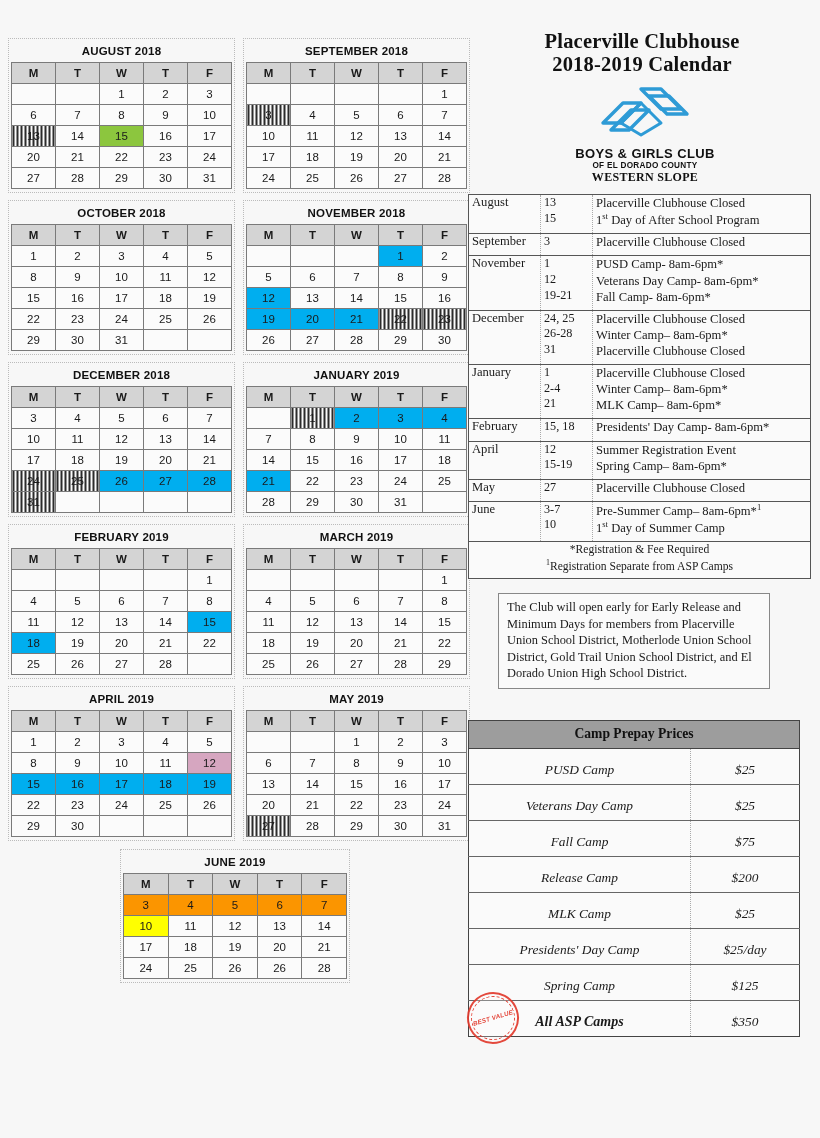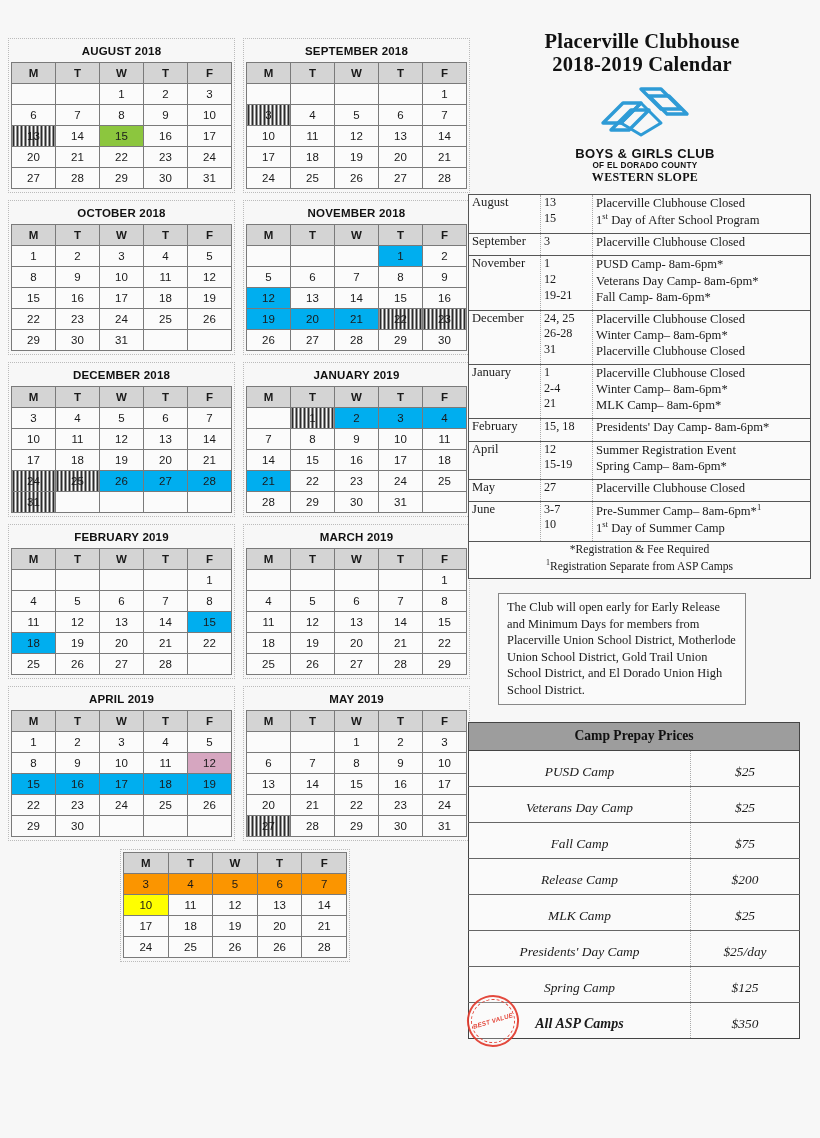--- a/index.html
+++ b/index.html
@@ -93,30 +93,30 @@
   td.ev-desc { font-size:12.6px; color:#1a1a1a; padding-left:6px; }
   .ln { display:block; line-height:1.28; white-space:nowrap; }
   .foot-row td {
     text-align:center; font-size:11.6px; padding:5px 8px 6px 4px;
     font-family:"Liberation Serif", serif; color:#1a1a1a;
   }
   .foot-row .ln { white-space:nowrap; line-height:1.3; }
 
   
   .notice {
-    margin-top:14px; margin-left:30px; width:248px;
+    margin-top:14px; margin-left:30px; width:272px;
     border:1px solid #888; background:#fafafa;
     padding:5px 8px 6px 8px;
     font-family:"Liberation Serif", serif;
     font-size:12.4px; color:#1a1a1a; line-height:1.33;
   }
 
   
   table.prices {
-    margin-top:17px; width:332px; border-collapse:collapse;
+    margin-top:31px; width:332px; border-collapse:collapse;
     border:1px solid #444; font-family:"Liberation Serif", serif;
     background:#fafafa; position:relative;
   }
   table.prices th.ptitle {
     background:#9d9d9d; color:#111; font-weight:bold;
     font-size:13.6px; padding:5px 0 6px 0;
     border-bottom:1px solid #444;
   }
   table.prices td {
     border-top:1px solid #666; font-size:13.4px;
@@ -665,20 +665,21 @@
                   <td class="">29</td>
                   <td class="">30</td>
                   <td class="">31</td>
                 </tr>
               </tbody>
             </table>
           </div>
         </div>
         <div id="june-wrap">
           <div class="cal-block">
+            <div class="cal-title">JUNE 2019</div>
             <table class="cal">
               <thead>
                 <tr>
                   <th>M</th>
                   <th>T</th>
                   <th>W</th>
                   <th>T</th>
                   <th>F</th>
                 </tr>
               </thead>

